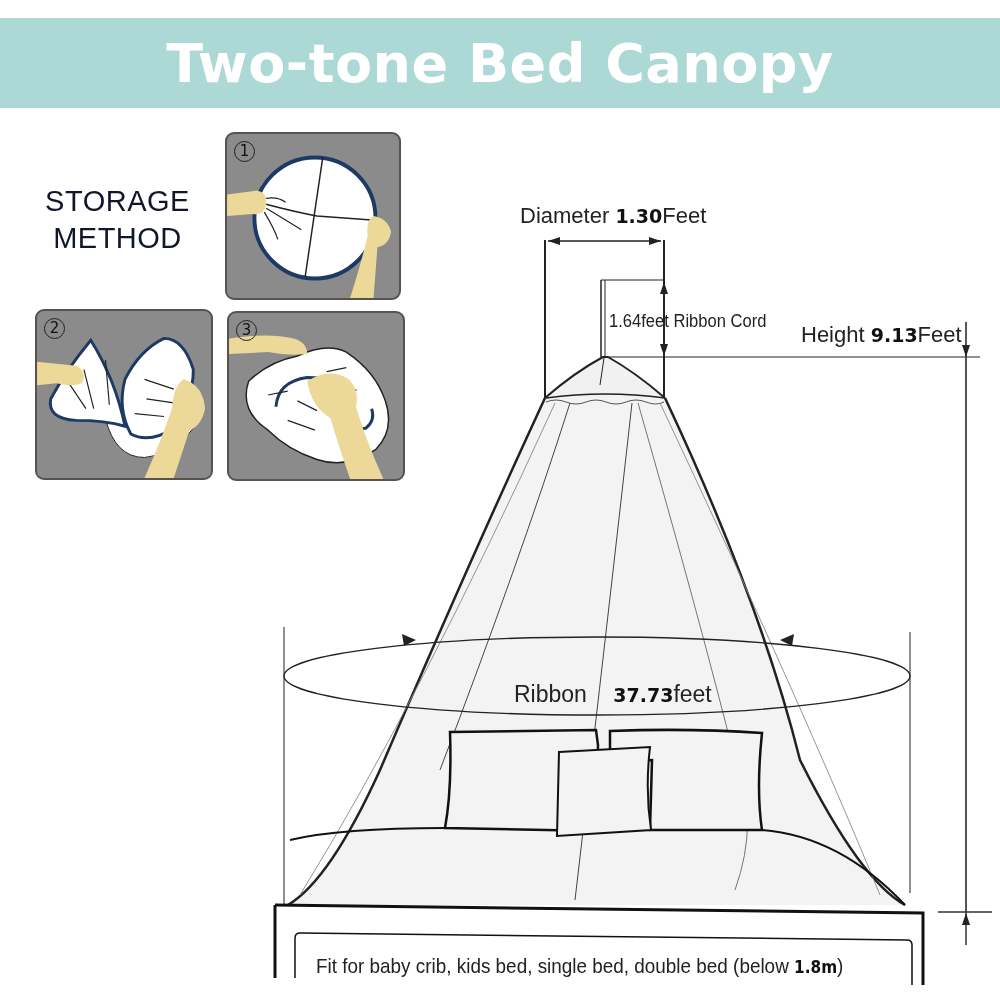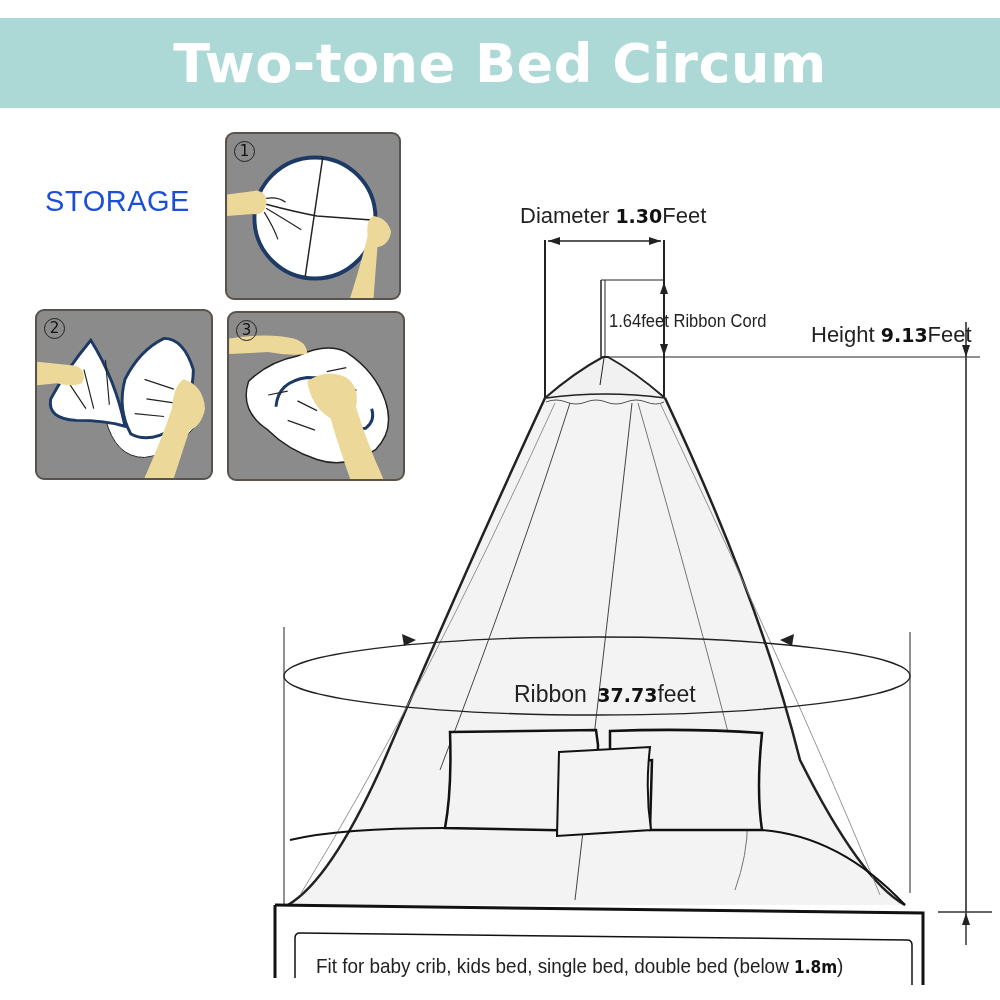--- a/index.html
+++ b/index.html
@@ -1,38 +1,39 @@
 <!DOCTYPE html>
 <html><head>
 <meta charset="utf-8">
 <style>
   html, body { margin: 0; padding: 0; }
   body { width: 1000px; height: 1000px; background: #ffffff; position: relative; overflow: hidden; font-family: "Liberation Sans", sans-serif; }
   .banner { position: absolute; left: 0; top: 18px; width: 1000px; height: 90px; background: #acd9d5; display: flex; align-items: center; justify-content: center; }
   .banner-title { color: #ffffff; font-family: "DejaVu Sans", sans-serif; font-weight: bold; font-size: 54px; letter-spacing: 0.5px; }
-  .storage-label { position: absolute; left: 30px; top: 183px; width: 175px; text-align: center; color: #1d4ed8; font-size: 29px; line-height: 37px; letter-spacing: 0.5px; }
+  .storage-label { position: absolute; left: 30px; top: 183px; width: 175px; text-align: center; color: #0f172a; font-size: 29px; line-height: 37px; letter-spacing: 0.5px; }
   .step-panel { position: absolute; background: #8b8b8b; border: 2px solid #5a534d; border-radius: 9px; box-sizing: border-box; overflow: hidden; }
   .step-panel svg { position: absolute; left: 0; top: 0; width: 100%; height: 100%; }
   .step-num { position: absolute; left: 7px; top: 7px; width: 19px; height: 19px; border: 1.5px solid #222; border-radius: 50%; font-size: 15px; line-height: 19px; text-align: center; color: #111; font-family: "DejaVu Sans", sans-serif; z-index: 2; }
   .diagram { position: absolute; left: 0; top: 0; width: 1000px; height: 1000px; }
   .lbl { position: absolute; color: #222; font-size: 22px; white-space: nowrap; }
   .num { font-family: "DejaVu Sans", sans-serif; font-weight: bold; font-size: 19px; color: #111; }
   .cord-lbl { font-size: 18px; font-family: "Liberation Sans", sans-serif; transform: scaleX(0.92); transform-origin: left; }
   .fit-lbl { position: absolute; left: 316px; top: 954px; font-size: 21px; color: #222; white-space: nowrap; transform: scaleX(0.9); transform-origin: left; }
   .fit-lbl .num { font-size: 17px; }
 </style>
 </head>
 <body>
 
 <div class="banner">
-  <span class="banner-title">Two-tone Bed Circum</span>
+  <span class="banner-title">Two-tone Bed Canopy</span>
 </div>
 
 <div class="storage-label">
   <div>STORAGE</div>
+  <div>METHOD</div>
 </div>
 
 <div class="step-panel" style="left:225px;top:132px;width:176px;height:168px;">
   <span class="step-num">1</span>
   <svg viewBox="0 0 176 168">
     <circle cx="90" cy="86" r="62" fill="#ffffff" stroke="#1d3a66" stroke-width="4"></circle>
     <line x1="98" y1="24" x2="80" y2="146" stroke="#222" stroke-width="1.5"></line>
     <path d="M40 72 Q70 80 92 84 L148 88" fill="none" stroke="#222" stroke-width="1.5"></path>
     <path d="M40 66 Q52 64 60 70 M40 76 Q60 88 76 98 M38 80 Q48 96 52 108" fill="none" stroke="#222" stroke-width="1.2"></path>
     <path d="M0 62 L30 58 Q42 60 40 72 Q38 84 26 82 L0 84 Z" fill="#ecd99a"></path>
@@ -123,25 +124,25 @@
 <div class="lbl" style="left:520px;top:203px;">
   <span>Diameter</span>
   <span class="num">1.30</span><span>Feet</span>
 </div>
 
 <div class="lbl cord-lbl" style="left:609px;top:311px;">
   <span>1.64</span><span>feet</span>
   <span>Ribbon Cord</span>
 </div>
 
-<div class="lbl" style="left:801px;top:322px;margin-left:10px;">
+<div class="lbl" style="left:801px;top:322px;">
   <span>Height</span>
   <span class="num">9.13</span><span>Feet</span>
 </div>
 
 <div class="lbl" style="left:514px;top:681px;font-size:23px;">
   <span>Ribbon</span>
-  <span class="num" style="margin-left:4px;">37.73</span><span>feet</span>
+  <span class="num" style="margin-left:20px;">37.73</span><span>feet</span>
 </div>
 
 <div class="fit-lbl">
   <span>Fit for baby crib, kids bed, single bed, double bed (below </span><span class="num">1.8m</span><span>)</span>
 </div>
 
 </body></html>

